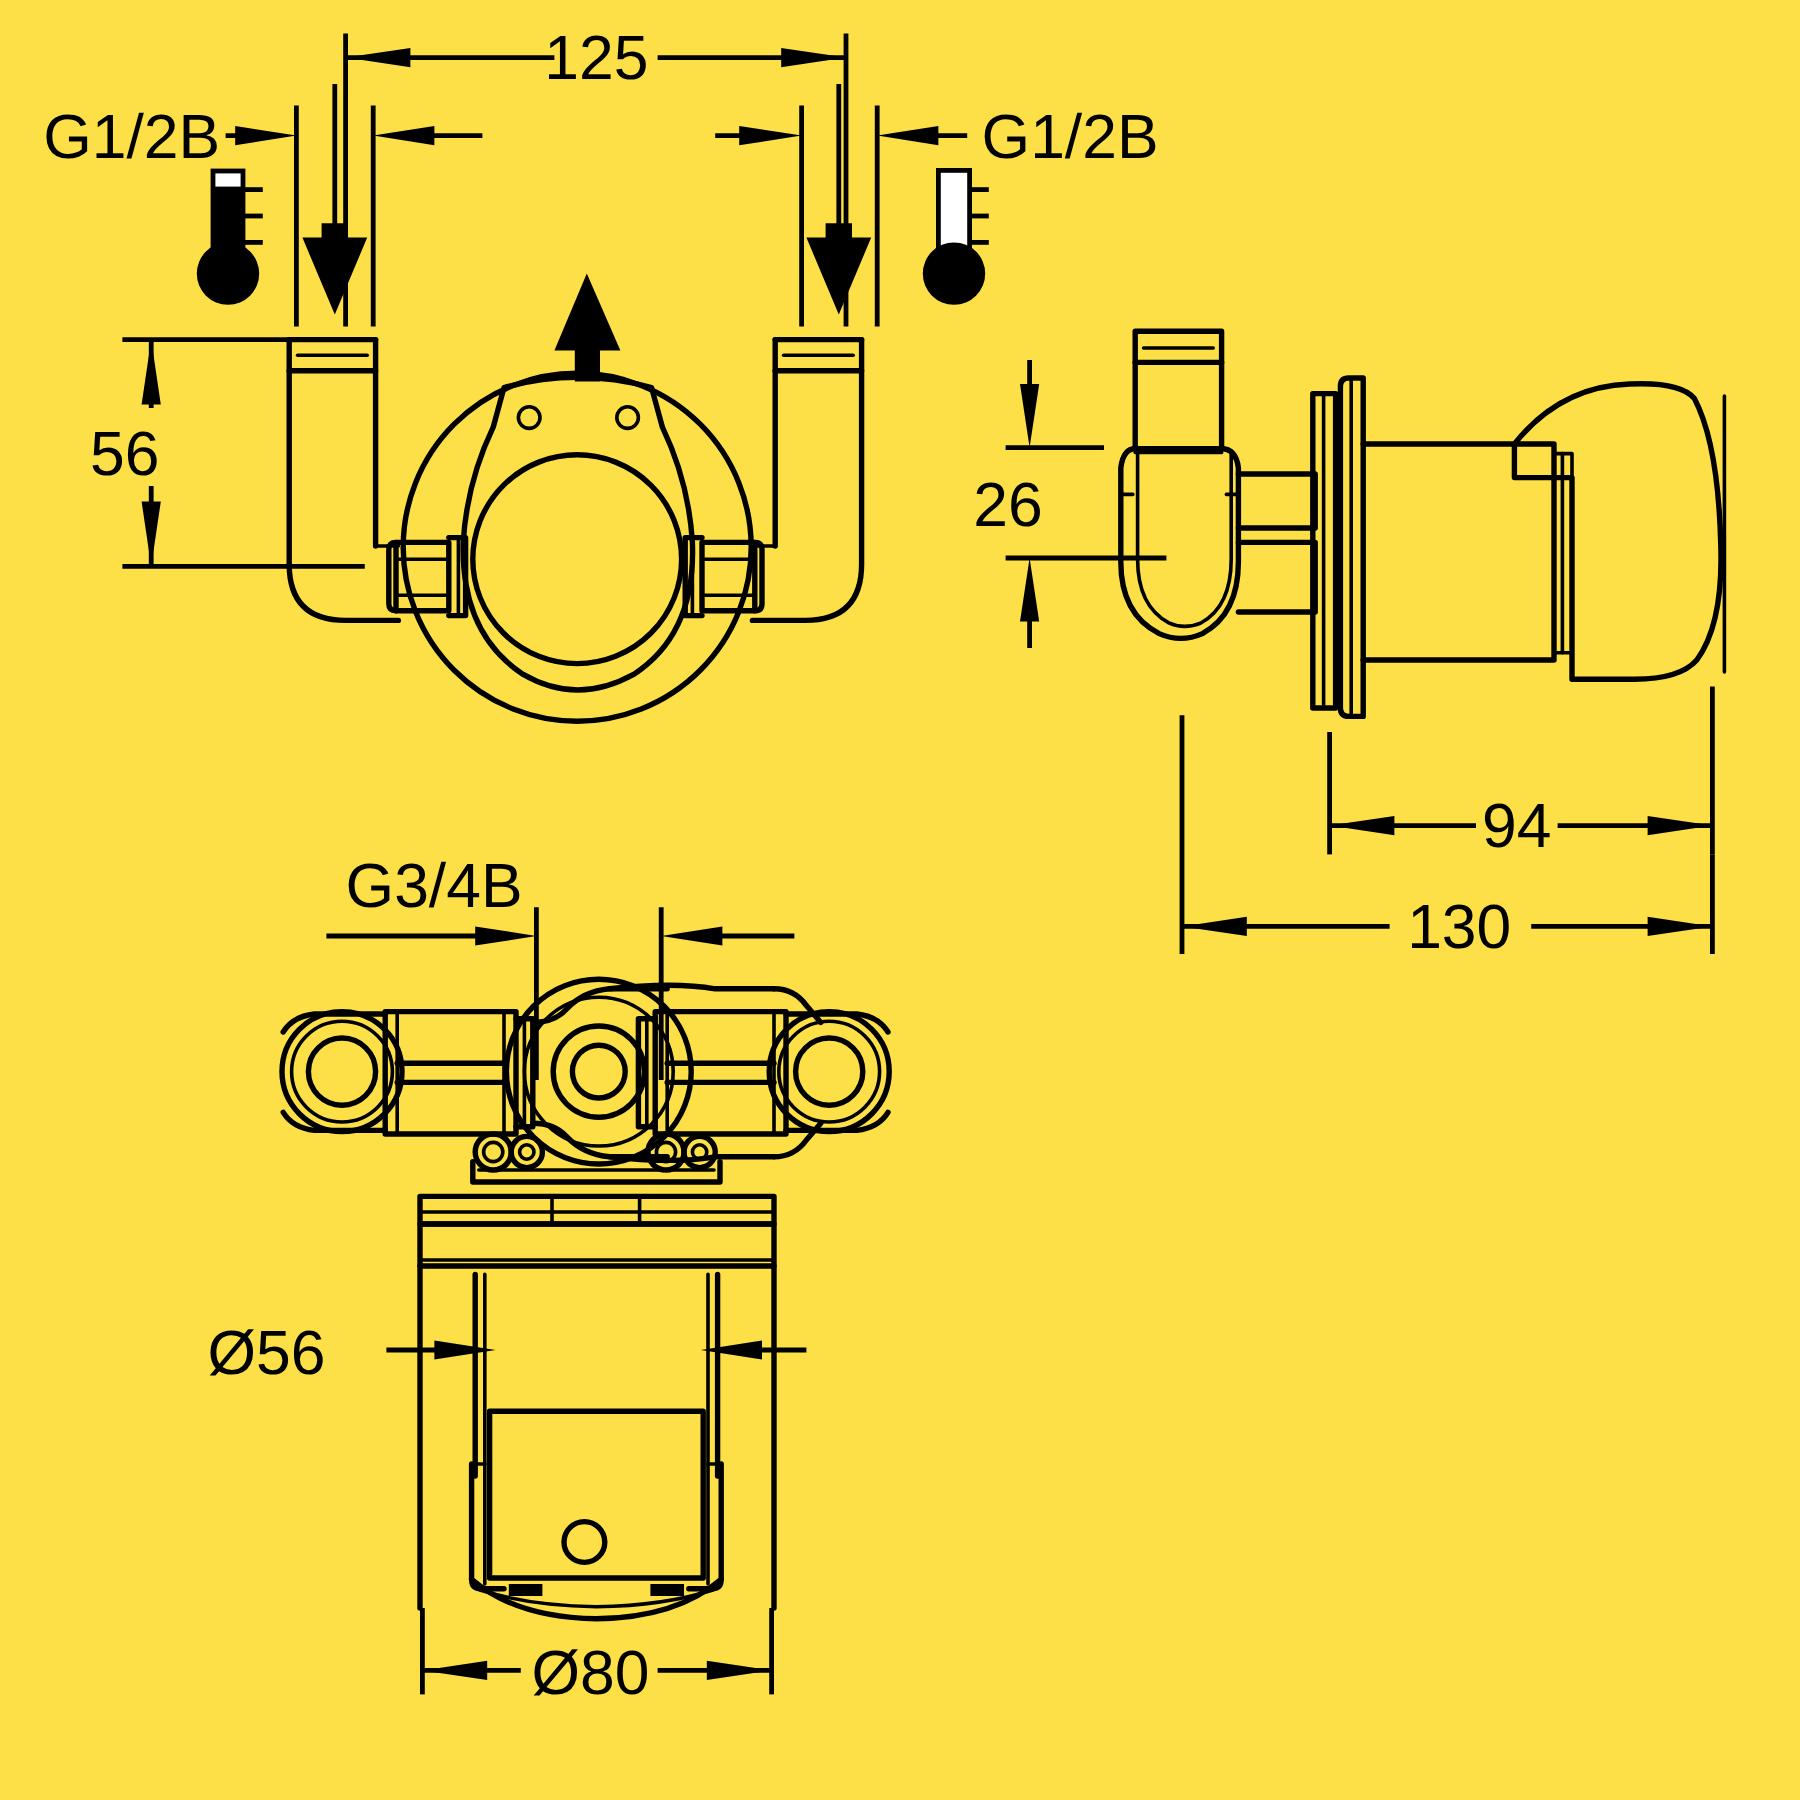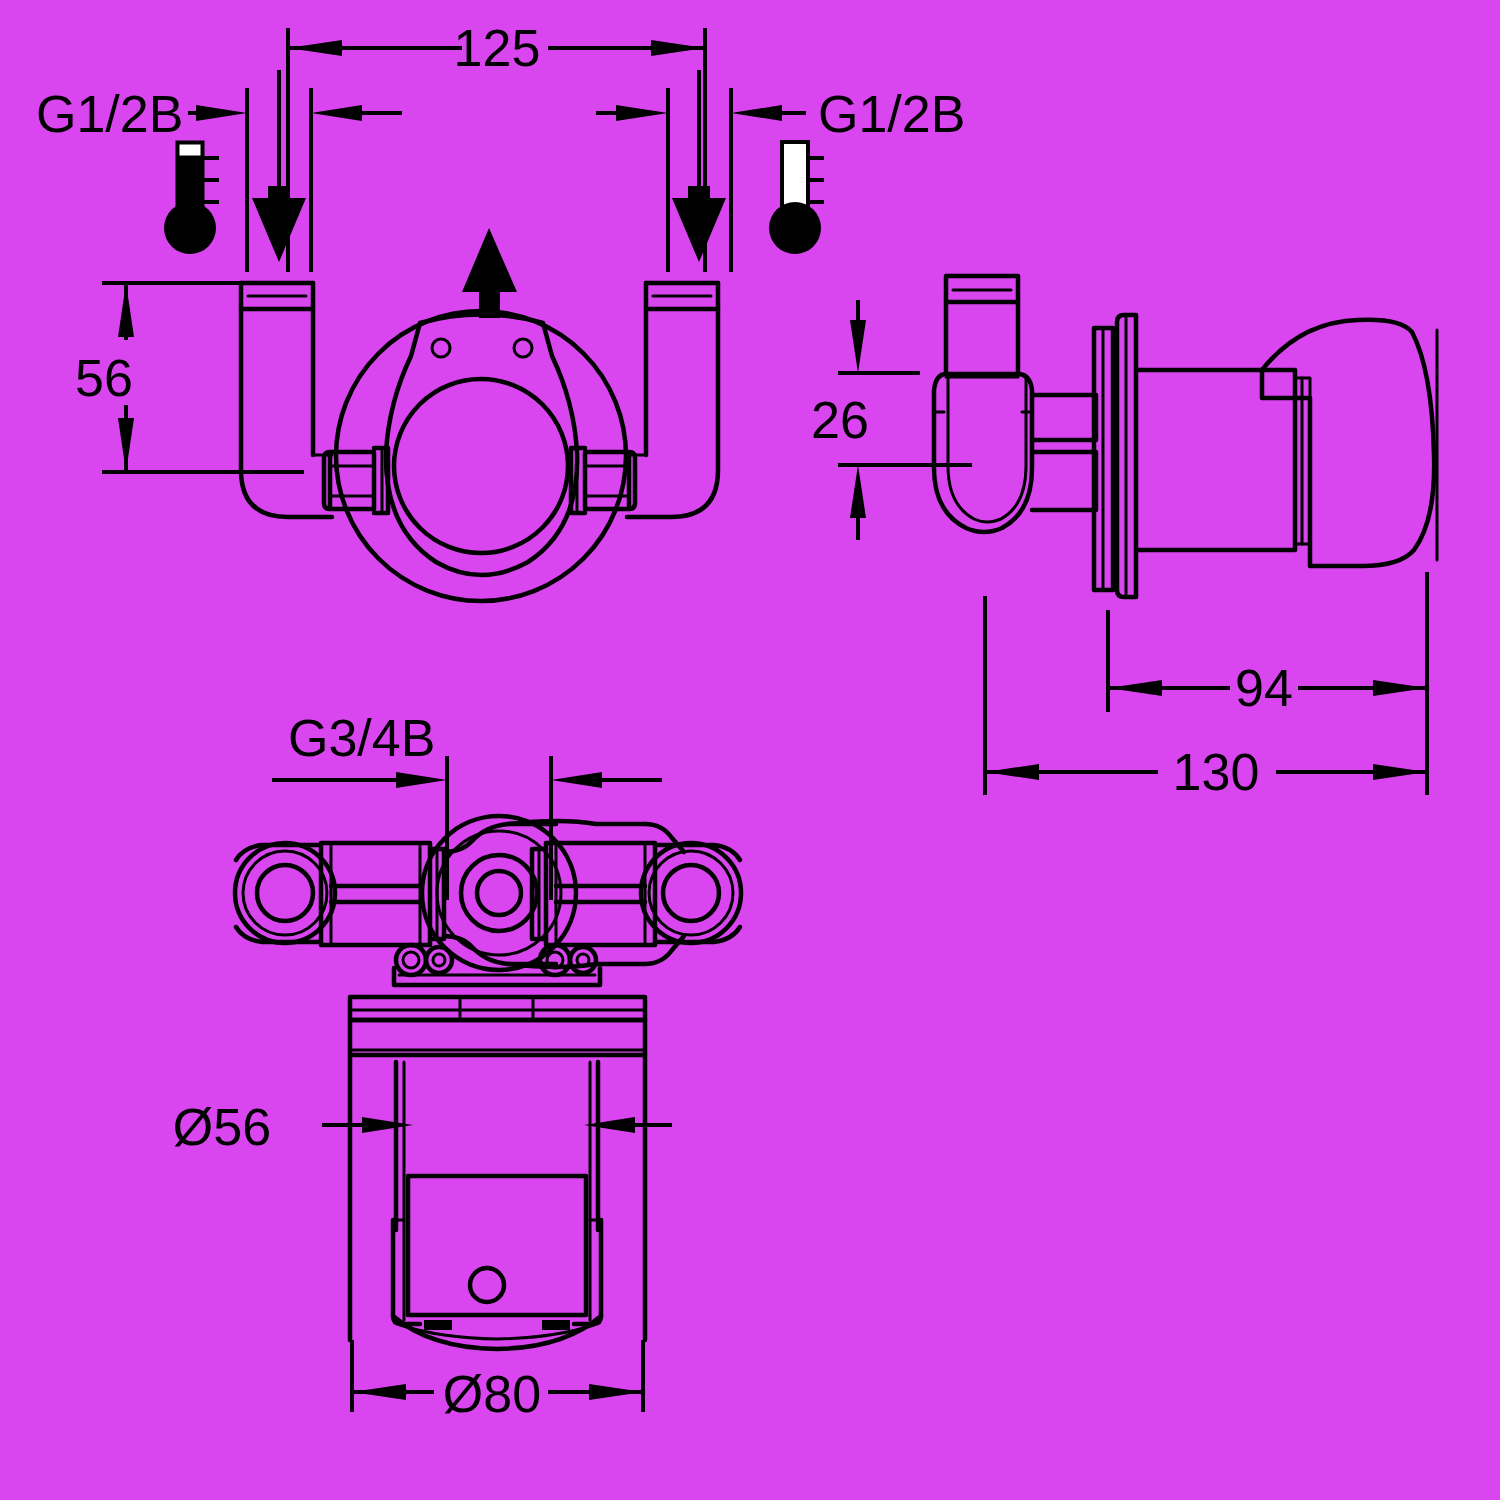--- a/index.html
+++ b/index.html
@@ -8,21 +8,21 @@
     padding: 0;
     background: #ffffff;
   }
   body {
     font-family: "Liberation Sans", sans-serif;
   }
   #sheet {
     position: relative;
     width: 1500px;
     height: 1500px;
-    background: #d946ef;
+    background: #fde047;
     overflow: hidden;
   }
   #sheet svg {
     position: absolute;
     top: 0;
     left: 0;
     width: 1500px;
     height: 1500px;
   }
   text.dim {

